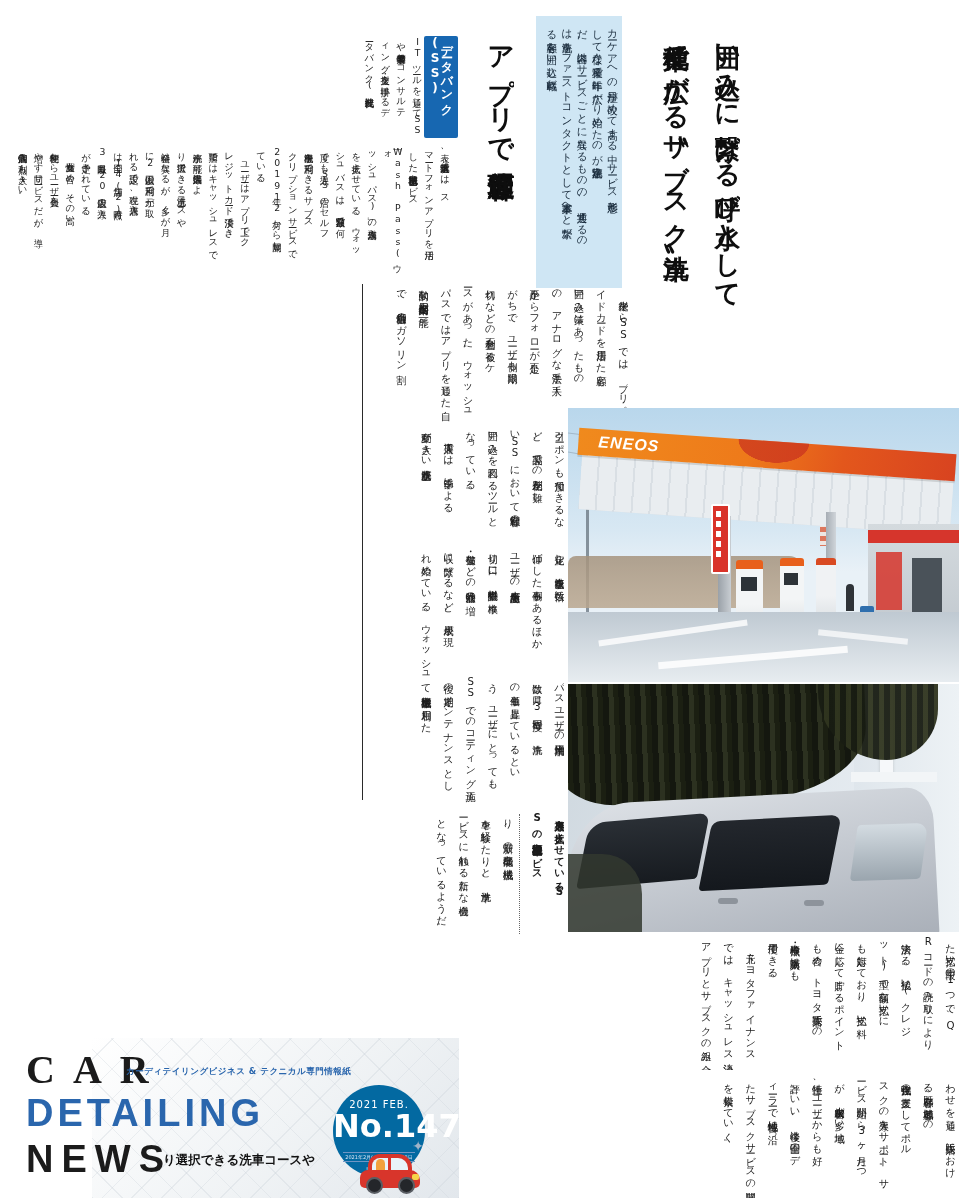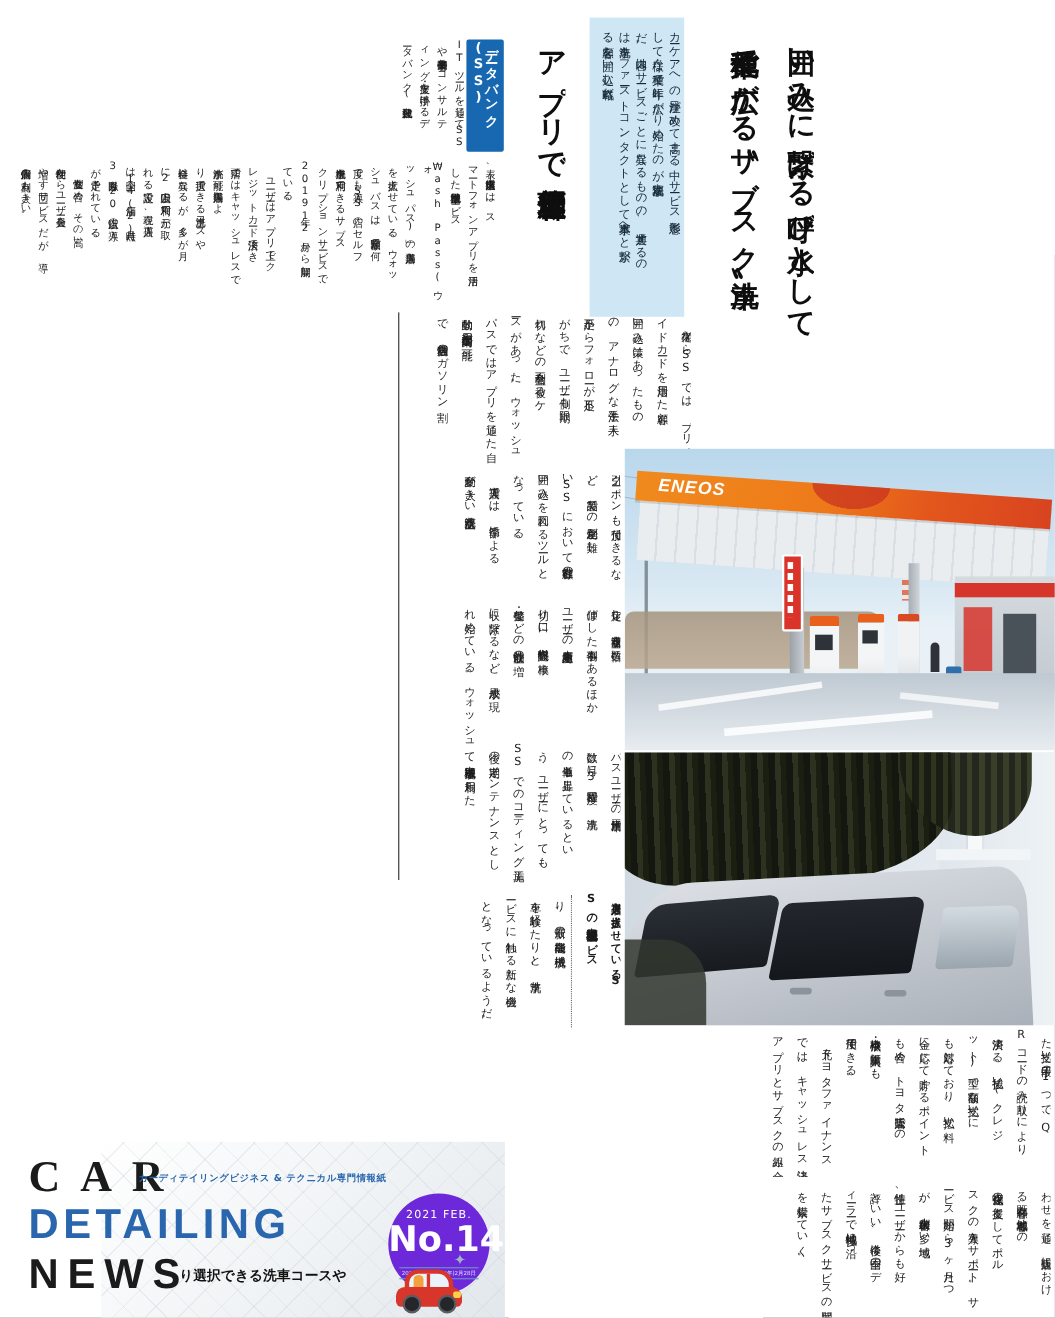--- a/index.html
+++ b/index.html
@@ -20,21 +20,21 @@
   .cap{font-weight:700;margin-left:5.5px;}
   .vrule{width:0;border-left:1px dotted #666;margin:2px 6px;}
   .divider{background:#2a2a2a;}
   
   .photo{overflow:hidden;}
   .gas{background:linear-gradient(#b9d7ec 0%,#d8e8f3 45%,#e9f1f7 60%);}
   .wash{background:linear-gradient(105deg,#cfd8df 0%,#e0e7ed 55%,#edf1f5 100%);}
   
   .mh-big{font-family:"Liberation Sans","DejaVu Sans",sans-serif;font-weight:700;color:#1b1b1b;line-height:1;}
   .blue{color:#2a66ad;}
-  .circle{background:#6d28d9;border-radius:50%;color:#fff;text-align:center;margin-left:20px;}
+  .circle{background:#0369a1;border-radius:50%;color:#fff;text-align:center;}
 </style>
 </head>
 <body>
 
 <div id="page">
 
   <div class="abs v" style="left:636px;top:26px;width:104px;height:366px;">
     <div class="headline-col">囲い込みに繋げる呼び水として</div>
     <div class="headline-col">他業種で広がる〝サブスク洗車〟</div>
   </div>

